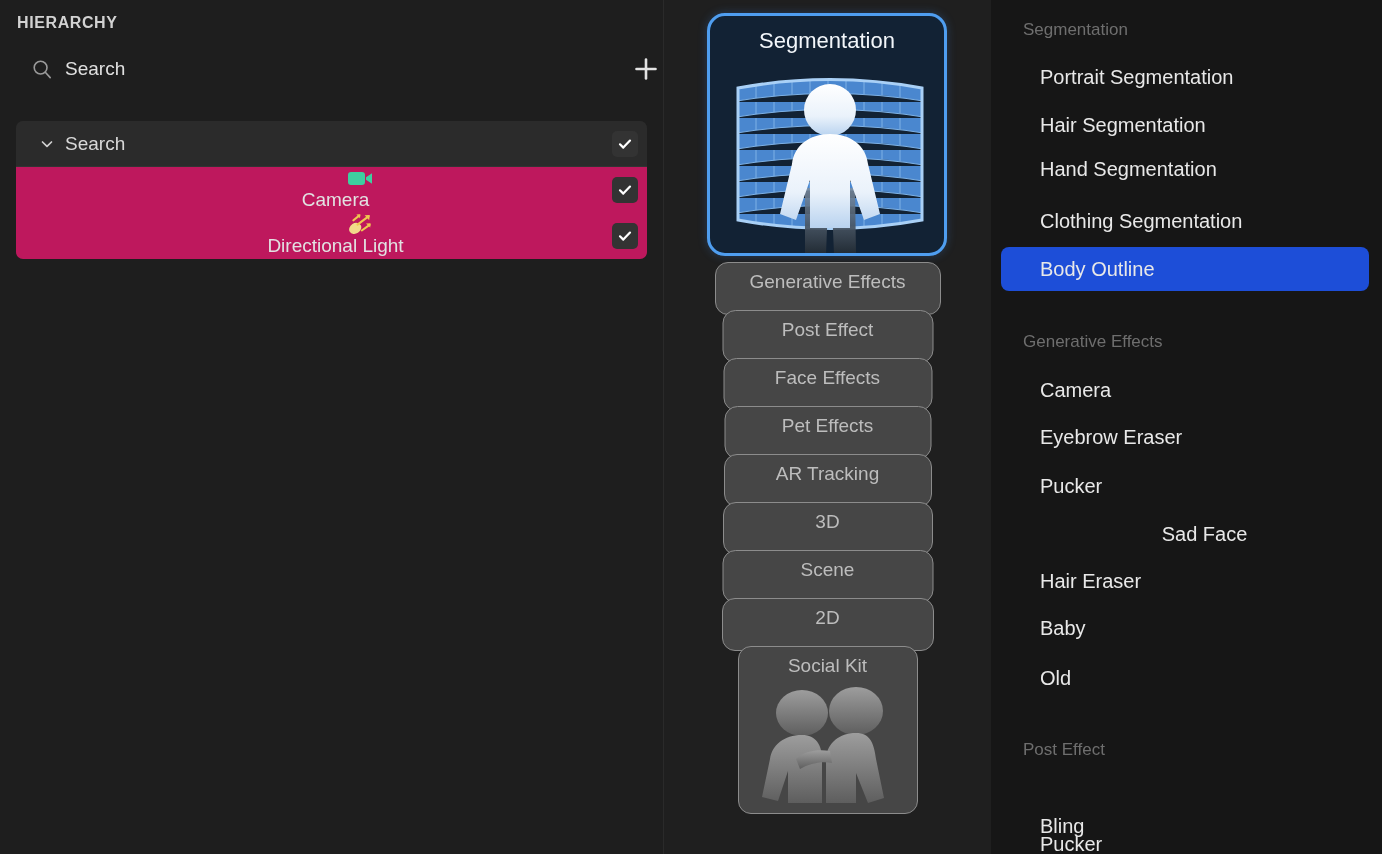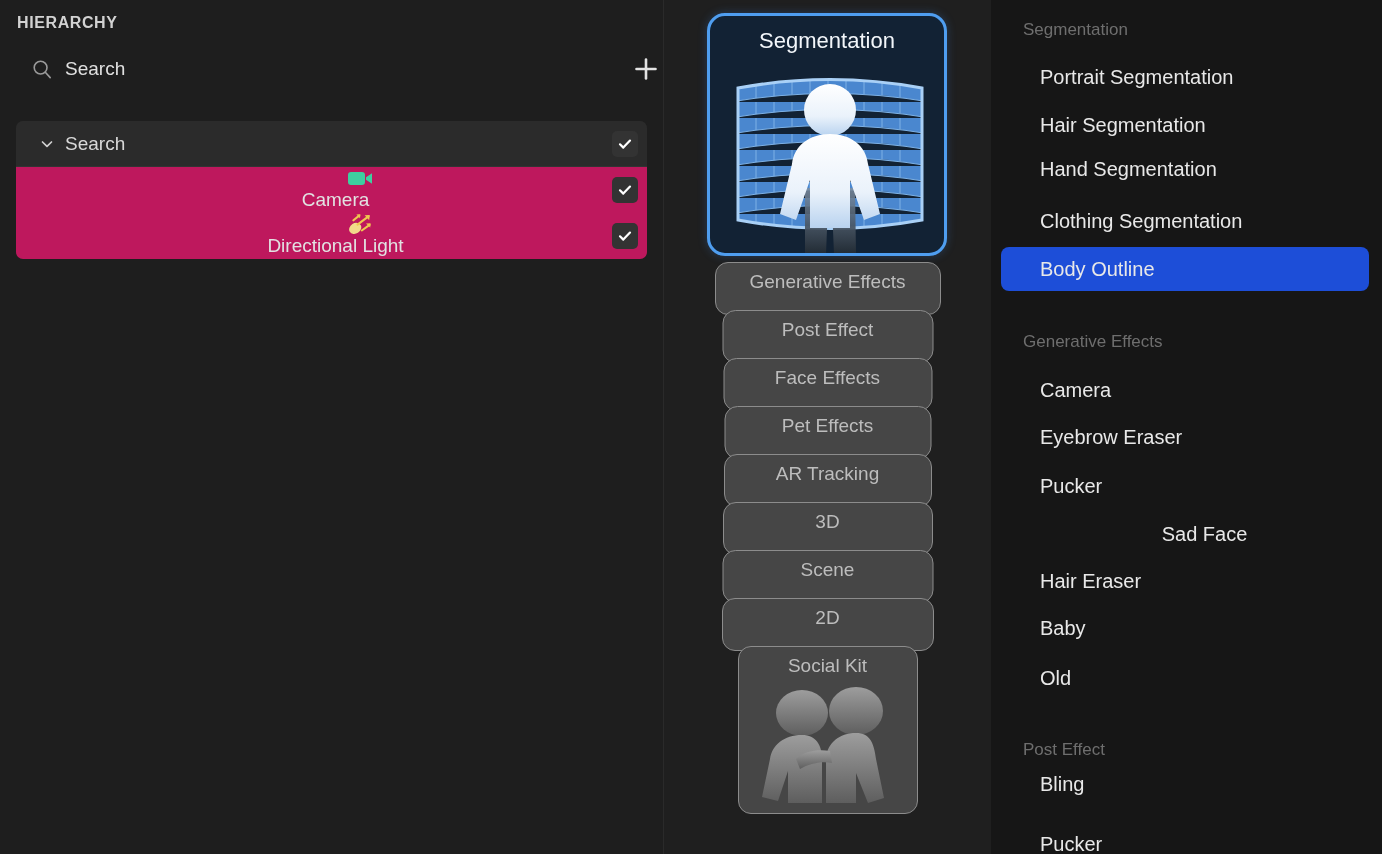--- a/index.html
+++ b/index.html
@@ -496,21 +496,21 @@
     </div>
     <div class="list-item" style="top:606px;">
       <span class="li-label">Baby</span>
     </div>
     <div class="list-item" style="top:656px;">
       <span class="li-label">Old</span>
     </div>
 
     <div class="list-section-header" style="top:740px;">Post Effect</div>
 
-    <div class="list-item" style="top:762px;">
+    <div class="list-item" style="top:804px;">
       <span class="li-label">Bling</span>
     </div>
     <div class="list-item" style="top:822px;">
       <span class="li-label">Pucker</span>
     </div>
 
   </div>
 
 </div>
 

